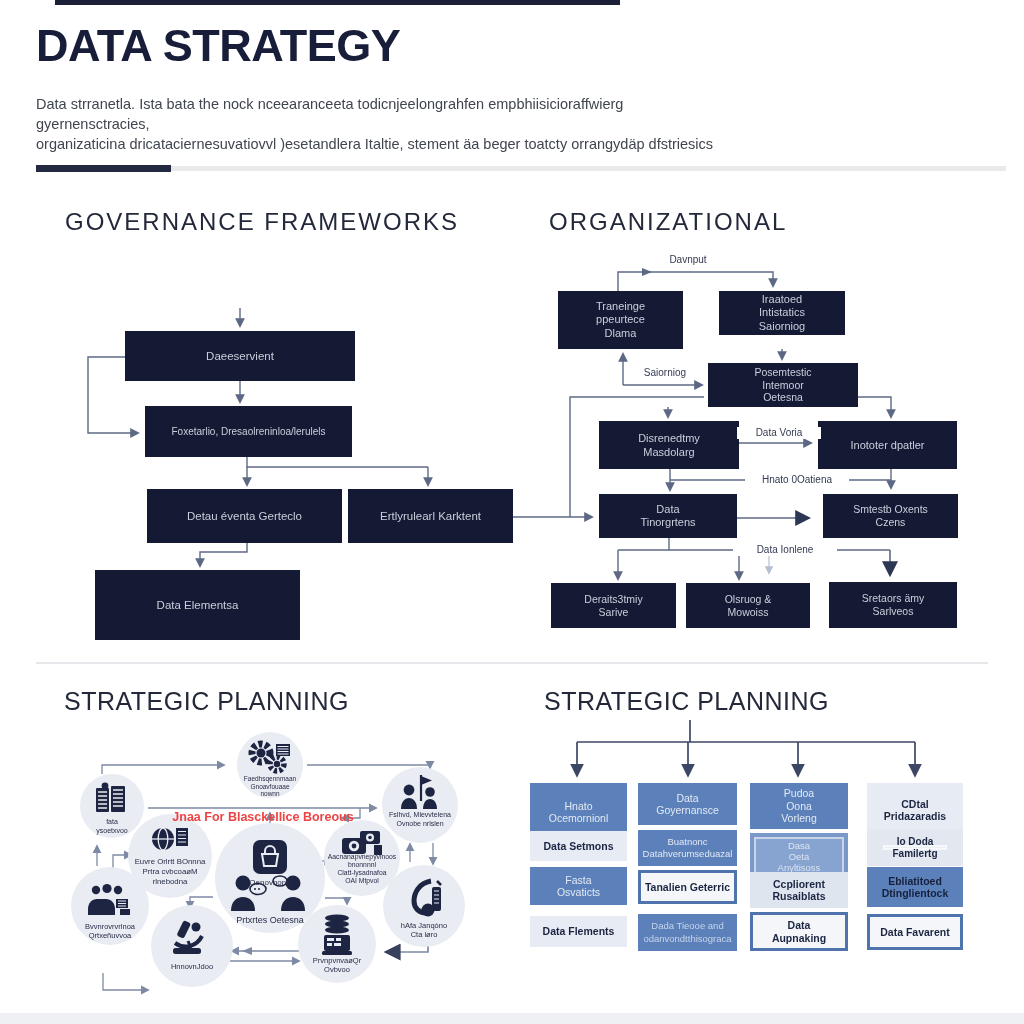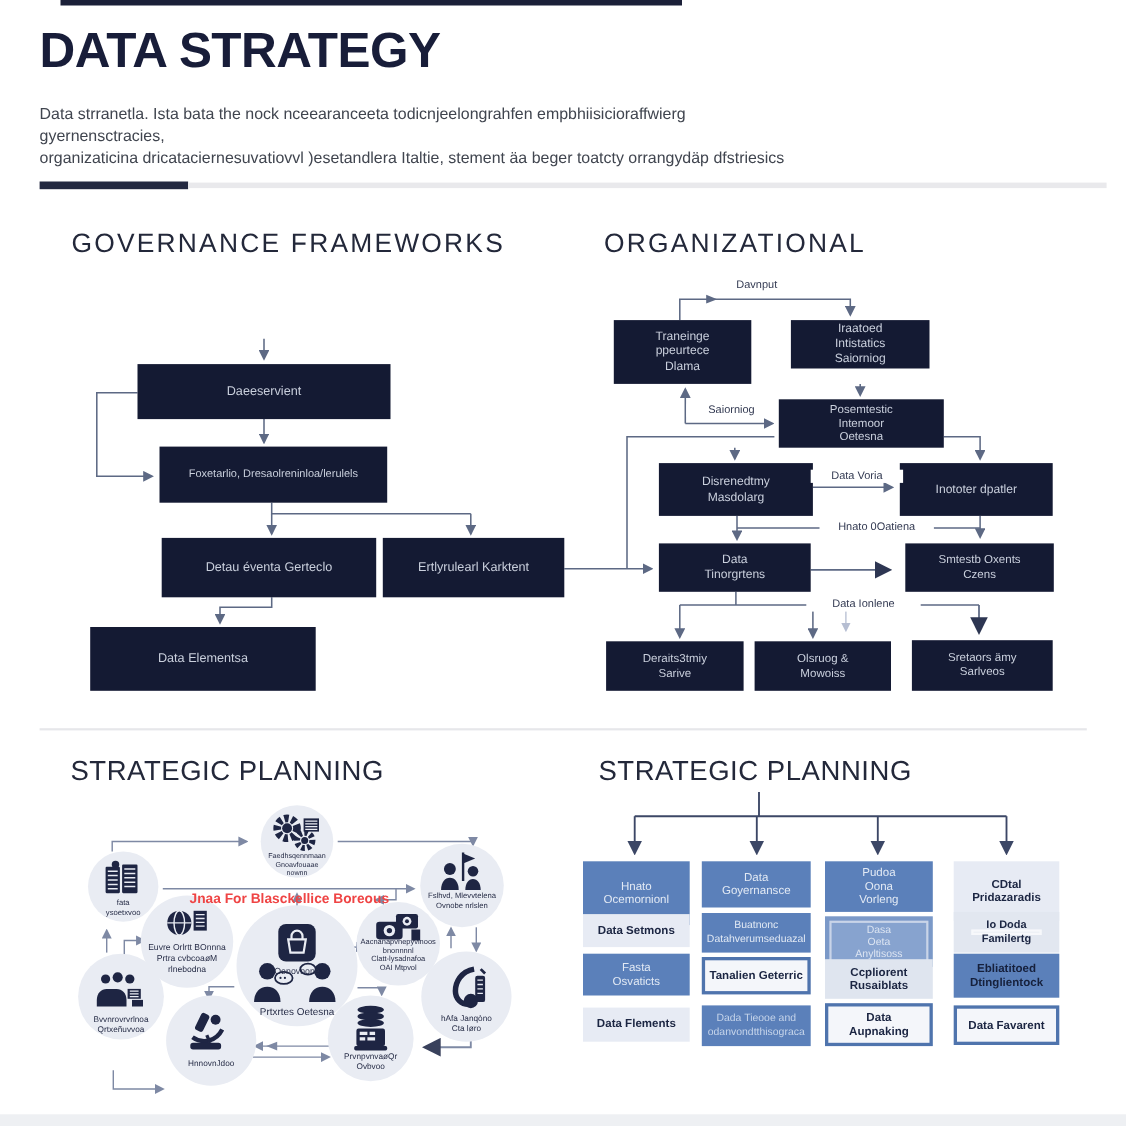--- a/index.html
+++ b/index.html
@@ -134,21 +134,21 @@
       <path d="M428 922 V952 H387" stroke-width="1.7" marker-end="url(#arEB)"></path>
       <path d="M103 973 V990 H148" marker-end="url(#arE)"></path>
     </g>
     <path d="M252 947 L242 951 L252 955 Z" fill="#7e89a4" stroke="none"></path>
   </svg>
 
   <div class="dbox" style="left:125px;top:331px;width:230px;height:50px;">Daeeservient</div>
   <div class="dbox" style="left:145px;top:406px;width:207px;height:51px;font-size:10px;">Foxetarlio, Dresaolreninloa/lerulels</div>
   <div class="dbox" style="left:147px;top:489px;width:195px;height:54px;">Detau éventa Gerteclo</div>
   <div class="dbox" style="left:348px;top:489px;width:165px;height:54px;">Ertlyrulearl Karktent</div>
-  <div class="dbox" style="left:82px;top:570px;width:205px;height:58px;">Data Elementsa</div>
+  <div class="dbox" style="left:95px;top:570px;width:205px;height:70px;">Data Elementsa</div>
 
   <div class="dbox" style="left:558px;top:291px;width:125px;height:58px;font-size:11px;line-height:13.5px;">Traneinge
 ppeurtece
 Dlama</div>
   <div class="dbox" style="left:719px;top:291px;width:126px;height:44px;font-size:11px;line-height:13.5px;">Iraatoed
 Intistatics
 Saiorniog</div>
   <div class="dbox" style="left:708px;top:363px;width:150px;height:44px;font-size:10.5px;line-height:12.5px;">Posemtestic
 Intemoor
 Oetesna</div>

